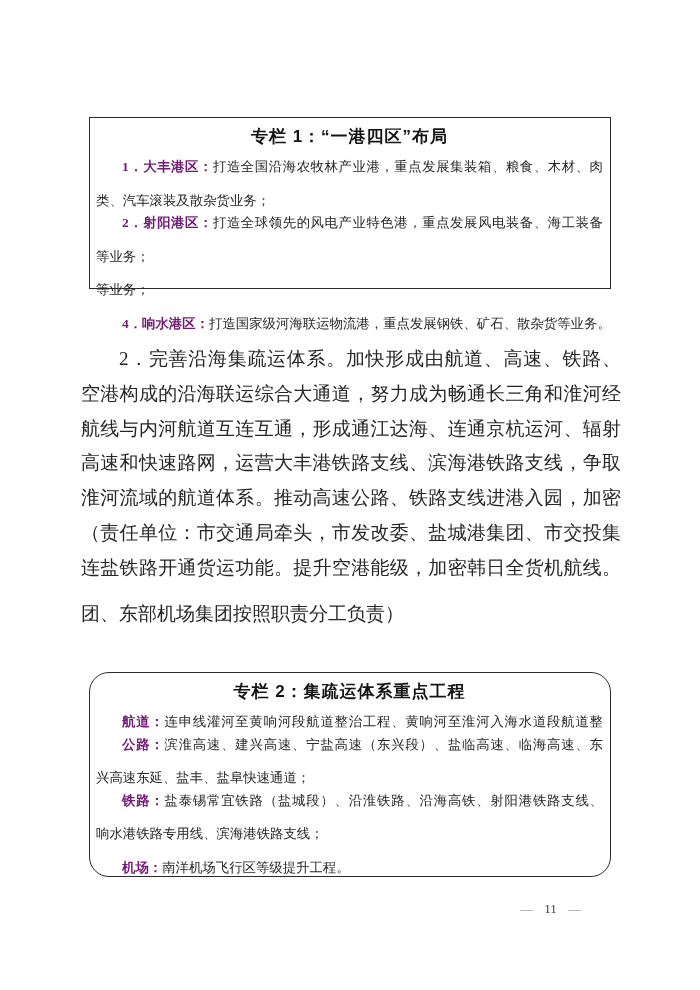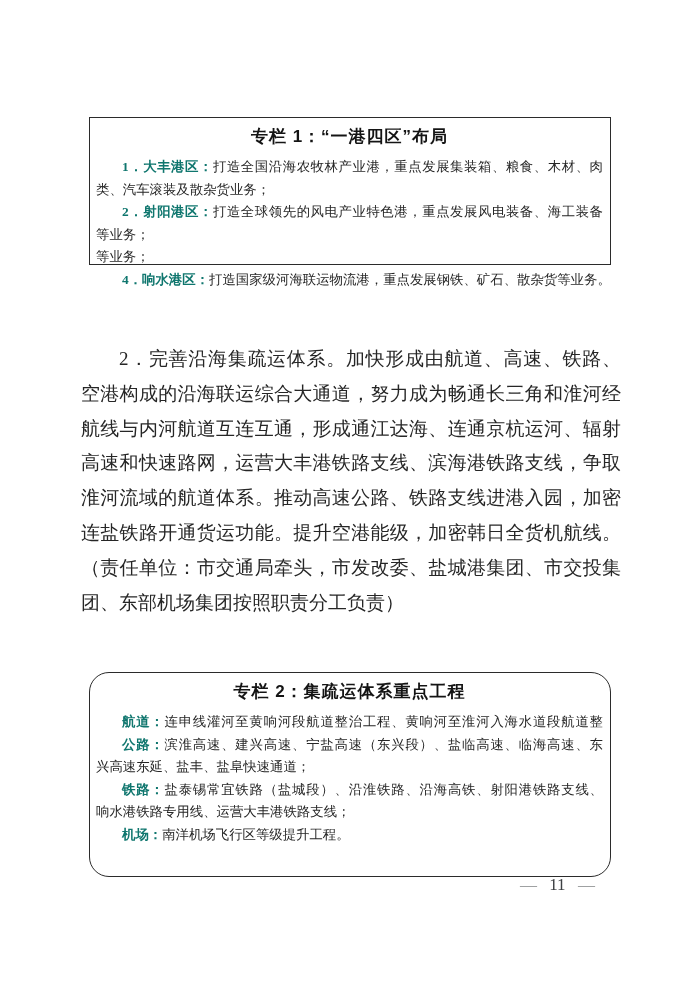--- a/index.html
+++ b/index.html
@@ -18,62 +18,62 @@
   }
   .box {
     position: absolute;
     left: 89px;
     width: 522px;
     box-sizing: border-box;
     border: 1.5px solid #2b2b2b;
     background: #ffffff;
     padding: 7px 7px 10px 6px;
   }
-  .box-1 { top: 117px; height: 148px; }
+  .box-1 { top: 117px; height: 172px; }
   .box-2 { top: 672px; height: 205px; border-radius: 20px; }
   .box-title {
     margin: 0 0 7px 0;
     text-align: center;
     font-family: "Liberation Sans", "DejaVu Sans", sans-serif;
     font-weight: bold;
     font-size: 17px;
     line-height: 24px;
     color: #141414;
     letter-spacing: 1px;
   }
   .tline {
     text-align: justify;
     text-align-last: justify;
     white-space: nowrap;
     overflow: hidden;
     color: #262626;
   }
-  .tline.last { text-align-last: left; }
+  .tline.last { text-align-last: left; margin-top: 11px; }
   .box .tline {
     font-size: 13.4px;
     line-height: 22.6px;
   }
   .box .tline.first { padding-left: 26px; }
-  .lead { font-weight: bold; color: #0f766e; }
+  .lead { font-weight: bold; color: #701a75; }
   .para {
     position: absolute;
     left: 81px;
     top: 342px;
     width: 540px;
   }
   .para .tline {
     font-size: 19px;
     line-height: 34.8px;
   }
   .para .tline.first { padding-left: 38px; }
   .pagenum {
     position: absolute;
-    top: 875px;
+    top: 899px;
     left: 516px;
-    font-size: 17px;
+    font-size: 13px;
     line-height: 20px;
     color: #3d4043;
   }
   .pagenum span { margin: 0 4px; }
   .pagenum .dash { color: #8f9193; }
 </style>
 </head>
 <body>
 
 <div class="page">
@@ -89,33 +89,33 @@
         <div class="tline first last"><span class="lead">4．响水港区：</span>打造国家级河海联运物流港，重点发展钢铁、矿石、散杂货等业务。</div>
       </div>
   </section>
 
   <div class="para">
       <div class="tline first">2．完善沿海集疏运体系。加快形成由航道、高速、铁路、</div>
       <div class="tline">空港构成的沿海联运综合大通道，努力成为畅通长三角和淮河经</div>
       <div class="tline">航线与内河航道互连互通，形成通江达海、连通京杭运河、辐射</div>
       <div class="tline">高速和快速路网，运营大丰港铁路支线、滨海港铁路支线，争取</div>
       <div class="tline">淮河流域的航道体系。推动高速公路、铁路支线进港入园，加密</div>
+      <div class="tline">（责任单位：市交通局牵头，市发改委、盐城港集团、市交投集</div>
       <div class="tline">连盐铁路开通货运功能。提升空港能级，加密韩日全货机航线。</div>
-      <div class="tline">（责任单位：市交通局牵头，市发改委、盐城港集团、市交投集</div>
       <div class="tline last">团、东部机场集团按照职责分工负责）</div>
     </div>
 
   <section class="box box-2">
     <h2 class="box-title">专栏 2：集疏运体系重点工程</h2>
     <div class="box-body">
         <div class="tline first"><span class="lead">航道：</span>连申线灌河至黄响河段航道整治工程、黄响河至淮河入海水道段航道整</div>
         <div class="tline first"><span class="lead">公路：</span>滨淮高速、建兴高速、宁盐高速（东兴段）、盐临高速、临海高速、东</div>
         <div class="tline last">兴高速东延、盐丰、盐阜快速通道；</div>
         <div class="tline first"><span class="lead">铁路：</span>盐泰锡常宜铁路（盐城段）、沿淮铁路、沿海高铁、射阳港铁路支线、</div>
-        <div class="tline last">响水港铁路专用线、运营大丰港铁路支线；</div>
+        <div class="tline last">响水港铁路专用线、滨海港铁路支线；</div>
         <div class="tline first last"><span class="lead">机场：</span>南洋机场飞行区等级提升工程。</div>
       </div>
   </section>
 
   <div class="pagenum">
     <span class="dash">—</span>
     <span class="num">11</span>
     <span class="dash">—</span>
   </div>
 

